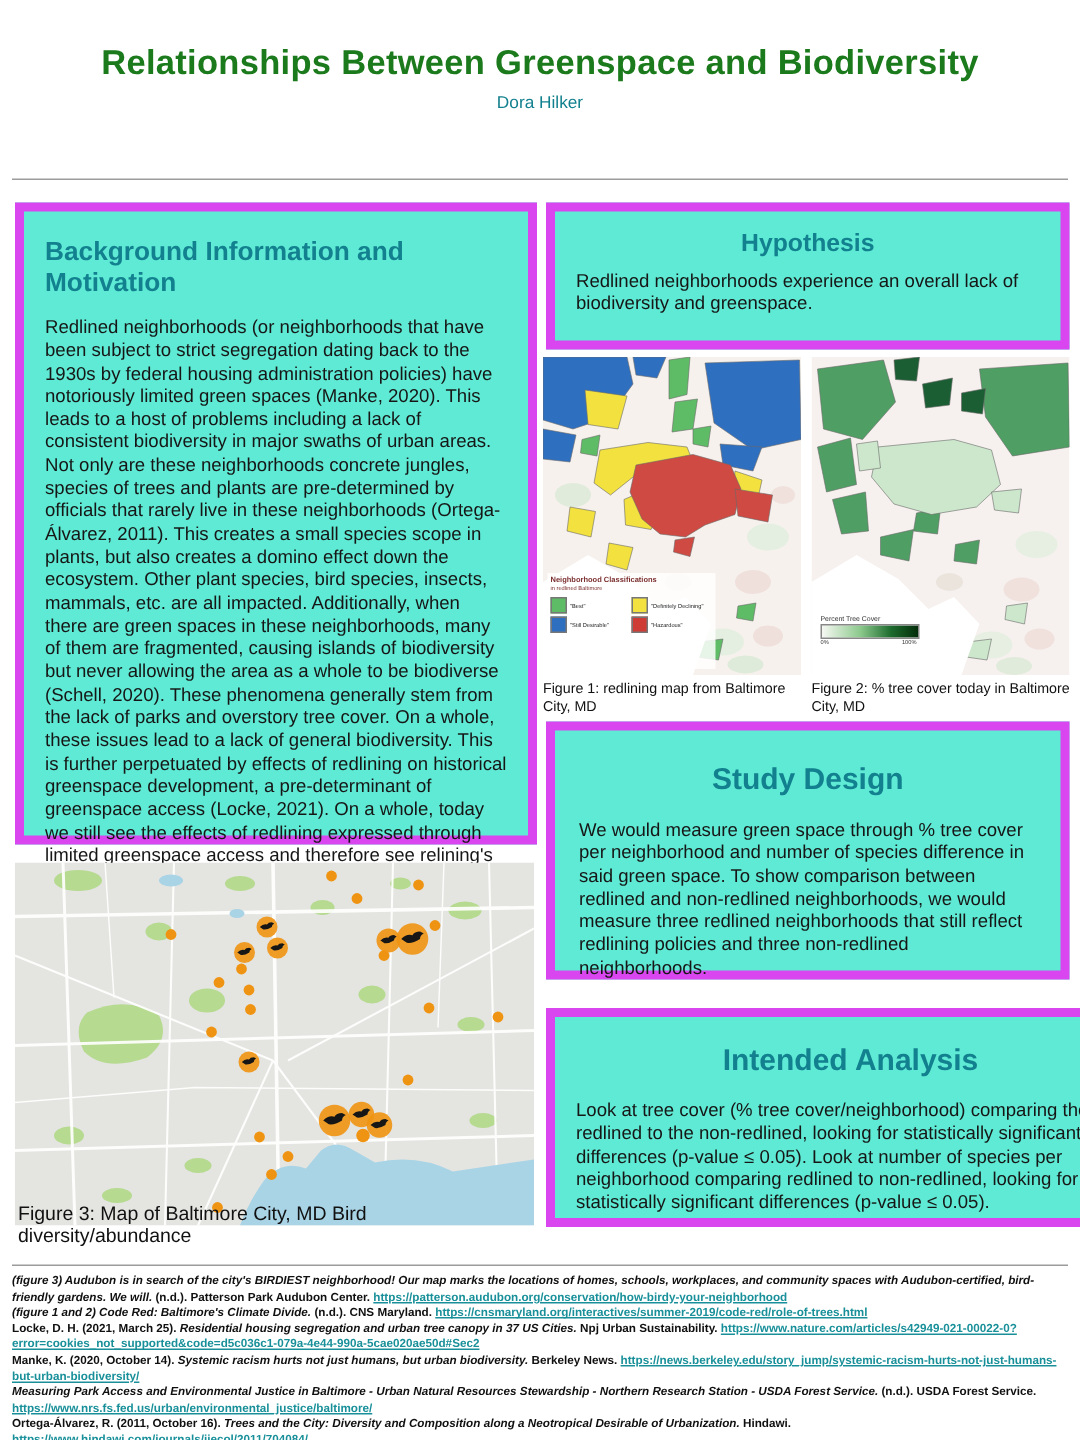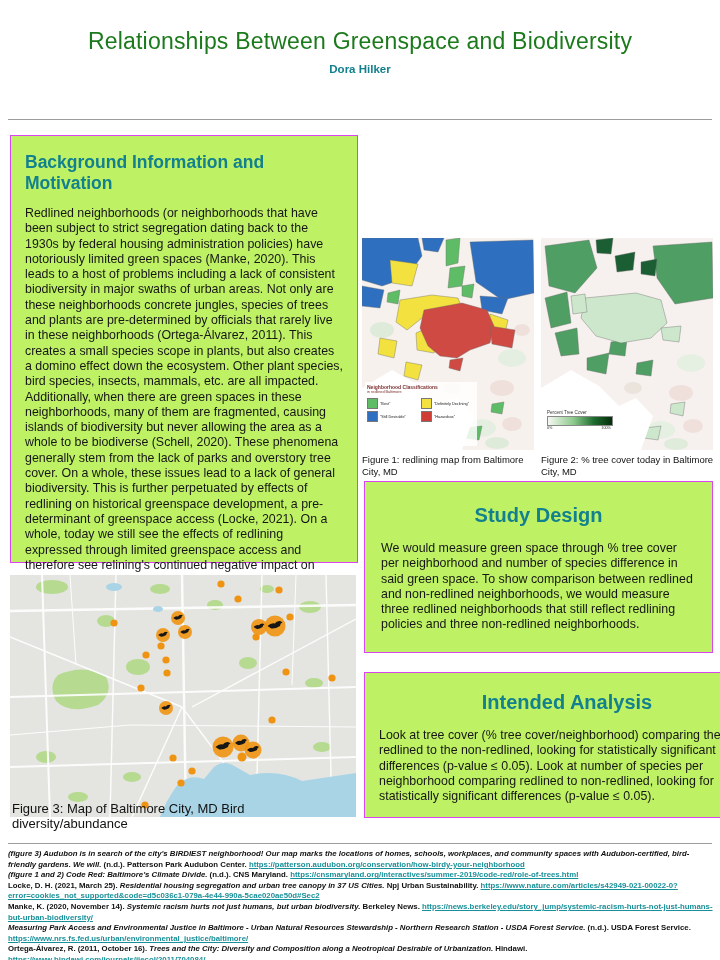--- a/index.html
+++ b/index.html
@@ -1,29 +1,29 @@
 <!DOCTYPE html>
 <html><head>
 <meta charset="utf-8">
 <style>
   html,body{margin:0;padding:0;background:#fff;}
   .page{position:relative;width:720px;height:960px;background:#fff;overflow:hidden;
         font-family:"Liberation Sans","DejaVu Sans",sans-serif;color:#141414;}
 
   
   .header{position:absolute;top:26px;left:0;width:720px;text-align:center;}
-  .title{margin:0;font-size:23px;line-height:30px;font-weight:normal;color:#1b7a1b;letter-spacing:.2px;}
-  .author{margin-top:7px;font-size:11.5px;font-weight:bold;color:#12808e;}
+  .title{margin:0;font-size:23px;line-height:30px;font-weight:bold;color:#1b7a1b;letter-spacing:.2px;}
+  .author{margin-top:7px;font-size:11.5px;font-weight:normal;color:#12808e;}
 
   .hr{position:absolute;left:8px;width:704px;border-top:1px solid #9c9c9c;height:0;}
   .hr1{top:119px;}
   .hr2{top:843px;}
 
   
-  .box{position:absolute;background:#bef264;border:1px solid #d946ef;box-sizing:border-box;}
+  .box{position:absolute;background:#5eead4;border:6px solid #d946ef;box-sizing:border-box;}
   .left-box{left:10px;top:135px;width:348px;height:428px;padding:14px 14px 10px 14px;}
   .h-left{margin:2px 0 12px 0;font-size:17.5px;font-weight:bold;color:#12808e;}
   .body{margin:0;font-size:12.4px;line-height:15.3px;color:#161616;}
 
   .hyp-box{left:364px;top:135px;width:349px;height:98px;padding:8px 14px;}
   .h-center{margin:4px 0 8px 0;text-align:center;font-weight:bold;color:#12808e;}
   .h-small{font-size:16.5px;}
   .h-big{font-size:20px;margin-top:14px;margin-bottom:14px;}
 
   .study-box{left:364px;top:481px;width:349px;height:172px;padding:8px 16px;}
@@ -166,20 +166,24 @@
             <use href="#birdp" transform="translate(213,172) scale(1.25)"></use>
             <use href="#birdp" transform="translate(231,168) scale(1)"></use>
             <use href="#birdp" transform="translate(243,175) scale(1)"></use>
           </g>
         </g>
       </g>
     </svg>
   </div>
   <div class="fig3-caption">Figure 3: Map of Baltimore City, MD Bird diversity/abundance</div>
 
+  <section class="box hyp-box">
+    <h2 class="h-center h-small">Hypothesis</h2>
+    <p class="body">Redlined neighborhoods experience an overall lack of biodiversity and greenspace.</p>
+  </section>
 
   <div class="figs-row">
 
     <div class="fig">
       <div class="map-wrap">
         <svg width="172" height="212" viewBox="0 0 172 212">
           <rect width="172" height="212" fill="#f6f1ec"></rect>
           <g opacity="0.85">
             <ellipse cx="20" cy="92" rx="12" ry="8" fill="#dcead8"></ellipse>
             <ellipse cx="150" cy="120" rx="14" ry="9" fill="#e3efe0"></ellipse>
@@ -308,19 +312,19 @@
     <h2 class="h-center h-big">Intended Analysis</h2>
     <p class="body">Look at tree cover (% tree cover/neighborhood) comparing the redlined to the non-redlined, looking for statistically significant differences (p-value ≤ 0.05). Look at number of species per neighborhood comparing redlined to non-redlined, looking for statistically significant differences (p-value ≤ 0.05).</p>
   </section>
 
   <div class="hr hr2"></div>
 
   <div class="refs">
       <div class="ref-line"><span class="seg-i">(figure 3) Audubon is in search of the city's BIRDIEST neighborhood! Our map marks the locations of homes, schools, workplaces, and community spaces with Audubon-certified, bird-friendly gardens. We will.</span><span class="seg-n"> (n.d.). Patterson Park Audubon Center. </span><span class="seg-l">https://patterson.audubon.org/conservation/how-birdy-your-neighborhood</span></div>
       <div class="ref-line"><span class="seg-i">(figure 1 and 2) Code Red: Baltimore's Climate Divide.</span><span class="seg-n"> (n.d.). CNS Maryland. </span><span class="seg-l">https://cnsmaryland.org/interactives/summer-2019/code-red/role-of-trees.html</span></div>
       <div class="ref-line"><span class="seg-n">Locke, D. H. (2021, March 25). </span><span class="seg-i">Residential housing segregation and urban tree canopy in 37 US Cities.</span><span class="seg-n"> Npj Urban Sustainability. </span><span class="seg-l">https://www.nature.com/articles/s42949-021-00022-0?error=cookies_not_supported&amp;code=d5c036c1-079a-4e44-990a-5cae020ae50d#Sec2</span></div>
-      <div class="ref-line"><span class="seg-n">Manke, K. (2020, November 14). </span><span class="seg-i">Systemic racism hurts not just humans, but urban biodiversity.</span><span class="seg-n"> Berkeley News. </span><span class="seg-l">https://news.berkeley.edu/story_jump/systemic-racism-hurts-not-just-humans-but-urban-biodiversity/</span></div>
+      <div class="ref-line"><span class="seg-n">Manke, K. (2020, October 14). </span><span class="seg-i">Systemic racism hurts not just humans, but urban biodiversity.</span><span class="seg-n"> Berkeley News. </span><span class="seg-l">https://news.berkeley.edu/story_jump/systemic-racism-hurts-not-just-humans-but-urban-biodiversity/</span></div>
       <div class="ref-line"><span class="seg-i">Measuring Park Access and Environmental Justice in Baltimore - Urban Natural Resources Stewardship - Northern Research Station - USDA Forest Service.</span><span class="seg-n"> (n.d.). USDA Forest Service. </span><span class="seg-l">https://www.nrs.fs.fed.us/urban/environmental_justice/baltimore/</span></div>
       <div class="ref-line"><span class="seg-n">Ortega-Álvarez, R. (2011, October 16). </span><span class="seg-i">Trees and the City: Diversity and Composition along a Neotropical Desirable of Urbanization.</span><span class="seg-n"> Hindawi. </span><span class="seg-l">https://www.hindawi.com/journals/ijecol/2011/704084/</span></div>
       <div class="ref-line"><span class="seg-n">Schell, C. J. (2020, August 12). </span><span class="seg-i">The ecological and evolutionary consequences of systemic racism in urban environments.</span><span class="seg-n"> Science. </span></div>
     </div>
 
 </div>
 
 </body></html>

